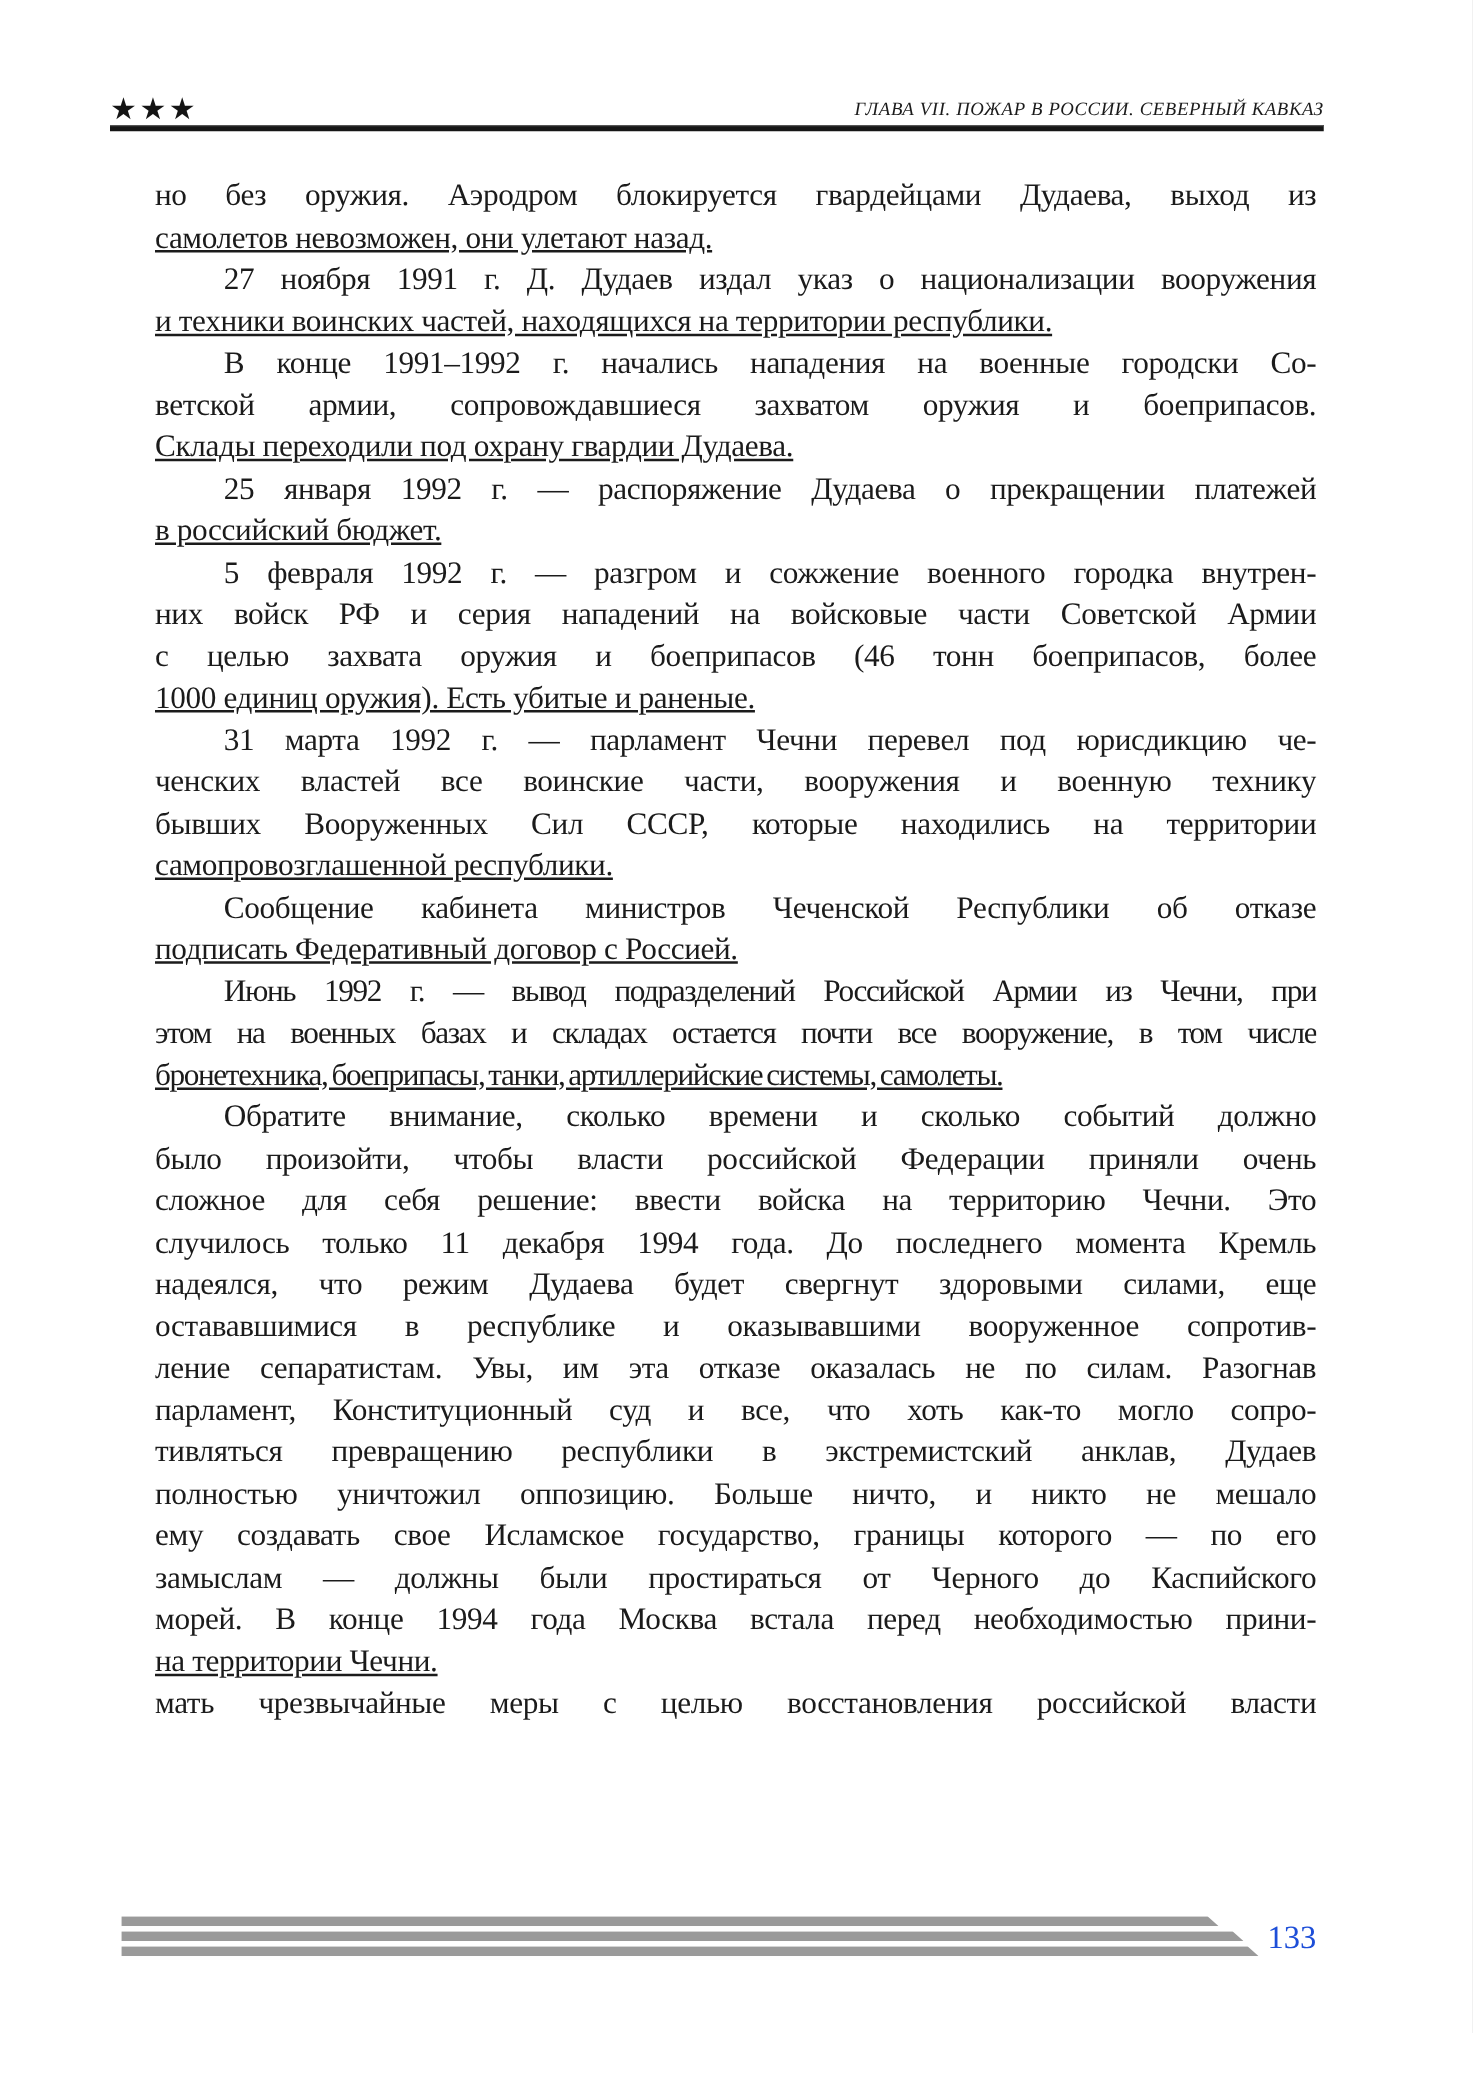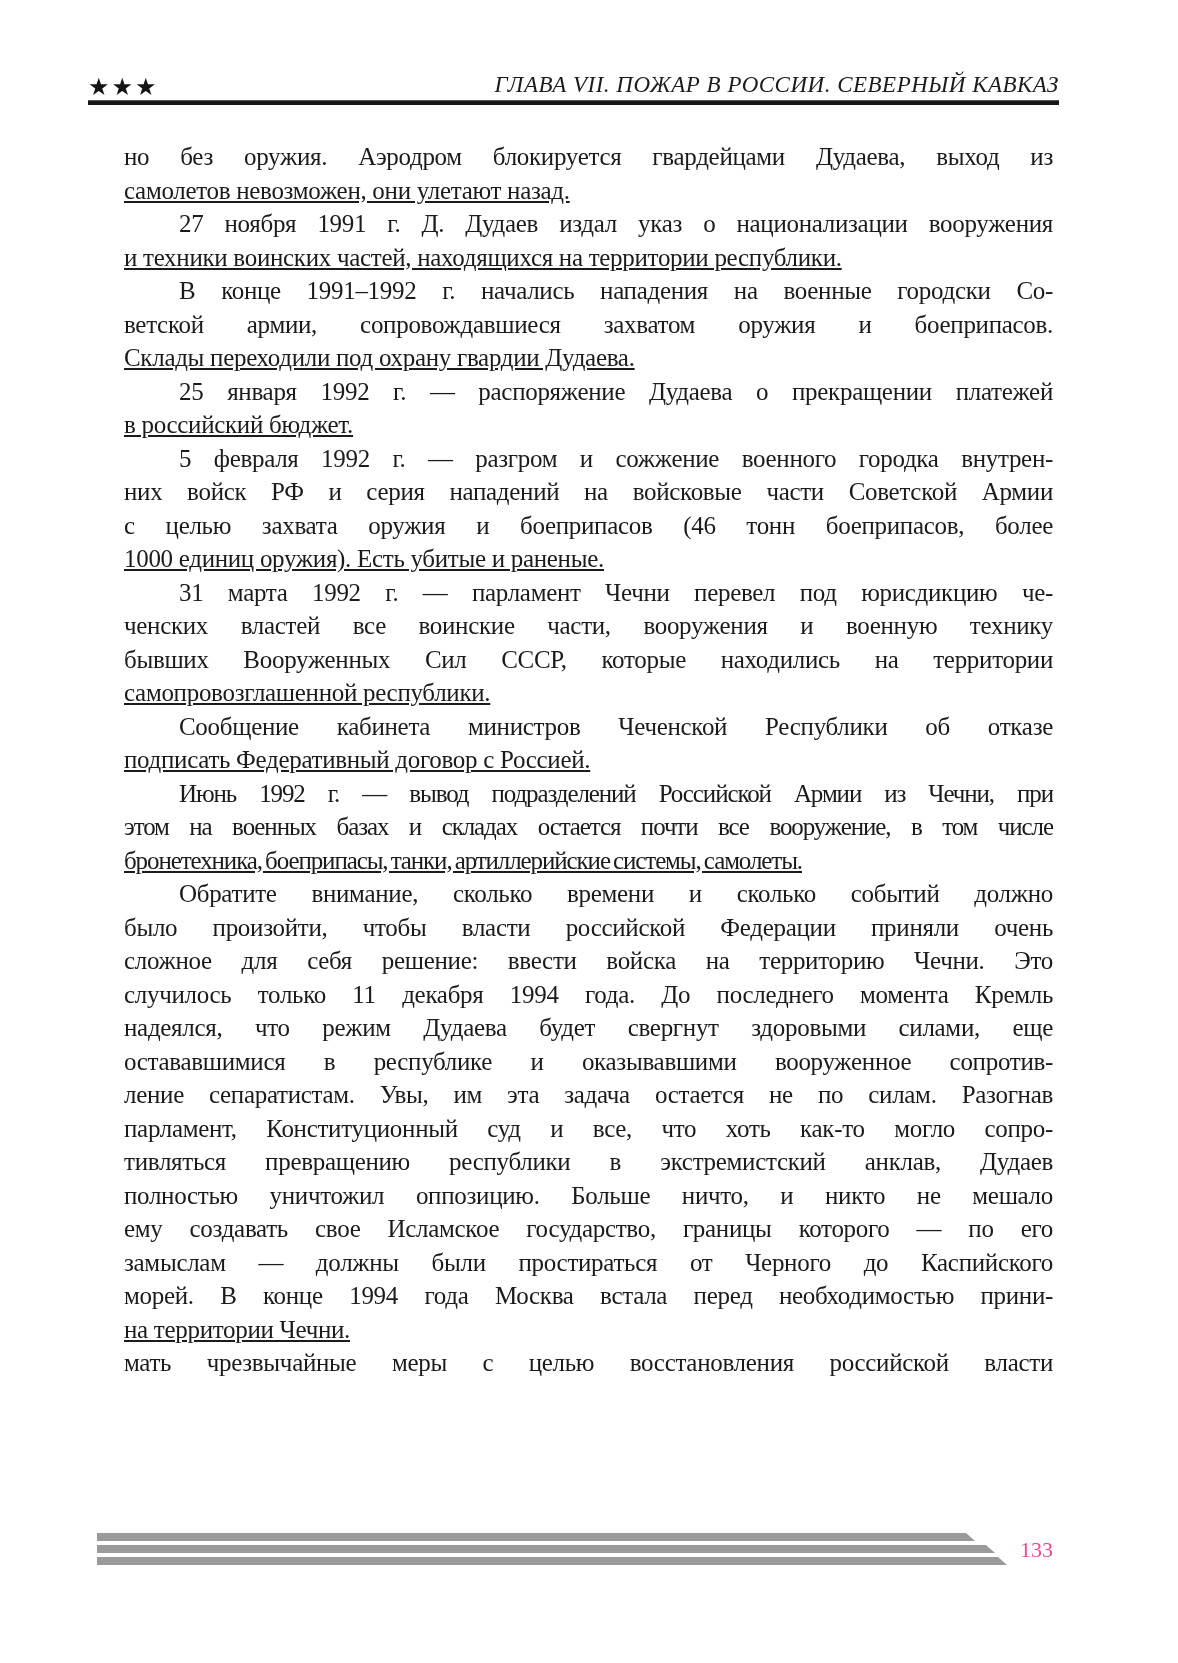--- a/index.html
+++ b/index.html
@@ -32,21 +32,21 @@
     font-family: "DejaVu Sans", sans-serif;
     font-size: 24px;
     line-height: 1;
     letter-spacing: 2px;
     color: #141414;
     transform: translateY(3px);
   }
   .running-title {
     font-family: "Liberation Serif", serif;
     font-style: italic;
-    font-size: 23px;
+    font-size: 15px;
     line-height: 1;
     letter-spacing: 0.5px;
     color: #1b1b1b;
     white-space: nowrap;
   }
   .header-rule {
     position: absolute;
     left: 88px;
     right: 119px;
     top: 100px;
@@ -99,23 +99,23 @@
     background: #9a9a9a;
     clip-path: polygon(0 0, calc(100% - 9px) 0, 100% 100%, 0 100%);
   }
   .stripe.s1 { top: 0;    width: 878px; }
   .stripe.s2 { top: 12px; width: 898px; }
   .stripe.s3 { top: 24px; width: 910px; }
   .page-number {
     position: absolute;
     right: 125px;
     top: 1534px;
-    font-size: 22px;
+    font-size: 26px;
     line-height: 32px;
-    color: #ec4899;
+    color: #1d4ed8;
   }
 </style>
 </head>
 <body>
 
 <div class="page">
 
   <header class="page-header">
     <span class="stars">★★★</span>
     <span class="running-title">ГЛАВА VII. ПОЖАР В РОССИИ. СЕВЕРНЫЙ КАВКАЗ</span>
@@ -162,21 +162,21 @@
         <div class="line">этом на военных базах и складах остается почти все вооружение, в том числе</div>
         <div class="line last">бронетехника, боеприпасы, танки, артиллерийские системы, самолеты.</div>
       </div>
       <div class="para">
         <div class="line indent">Обратите внимание, сколько времени и сколько событий должно</div>
         <div class="line">было произойти, чтобы власти российской Федерации приняли очень</div>
         <div class="line">сложное для себя решение: ввести войска на территорию Чечни. Это</div>
         <div class="line">случилось только 11 декабря 1994 года. До последнего момента Кремль</div>
         <div class="line">надеялся, что режим Дудаева будет свергнут здоровыми силами, еще</div>
         <div class="line">остававшимися в республике и оказывавшими вооруженное сопротив-</div>
-        <div class="line">ление сепаратистам. Увы, им эта задача остается не по силам. Разогнав</div>
+        <div class="line">ление сепаратистам. Увы, им эта отказе оказалась не по силам. Разогнав</div>
         <div class="line">парламент, Конституционный суд и все, что хоть как-то могло сопро-</div>
         <div class="line">тивляться превращению республики в экстремистский анклав, Дудаев</div>
         <div class="line">полностью уничтожил оппозицию. Больше ничто, и никто не мешало</div>
         <div class="line">ему создавать свое Исламское государство, границы которого — по его</div>
         <div class="line">замыслам — должны были простираться от Черного до Каспийского</div>
         <div class="line">морей. В конце 1994 года Москва встала перед необходимостью прини-</div>
         <div class="line last">на территории Чечни.</div>
         <div class="line">мать чрезвычайные меры с целью восстановления российской власти</div>
       </div>
     </main>

